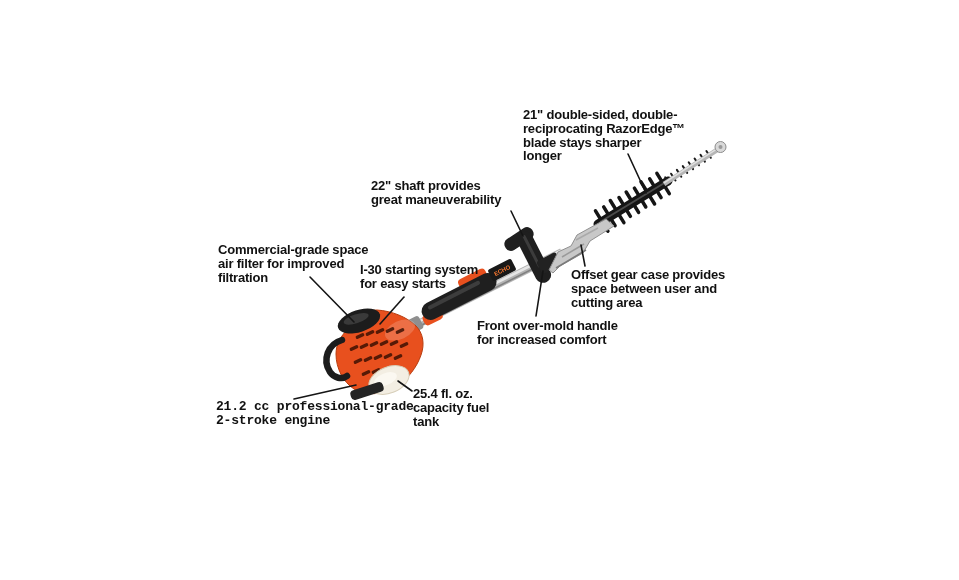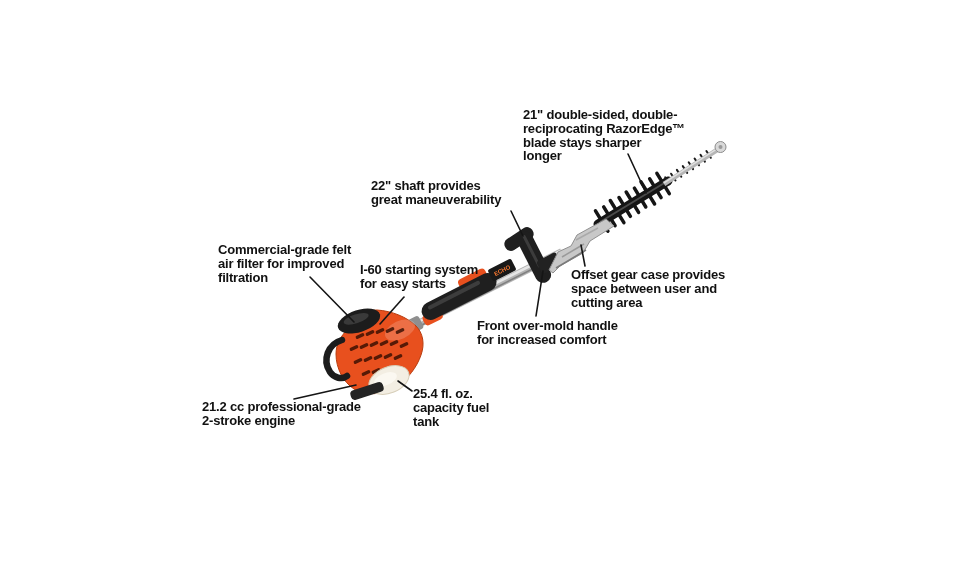--- a/index.html
+++ b/index.html
@@ -145,29 +145,29 @@
       <line x1="398" y1="381" x2="412" y2="391"></line>
     </g>
   </svg>
 
   <div class="callout" style="left:523px;top:108px;">21" double-sided, double-
 reciprocating RazorEdge™
 blade stays sharper
 longer</div>
   <div class="callout" style="left:371px;top:179px;">22" shaft provides
 great maneuverability</div>
-  <div class="callout" style="left:218px;top:243px;">Commercial-grade felt
+  <div class="callout" style="left:218px;top:243px;">Commercial-grade space
 air filter for improved
 filtration</div>
-  <div class="callout" style="left:360px;top:263px;">I-60 starting system
+  <div class="callout" style="left:360px;top:263px;">I-30 starting system
 for easy starts</div>
   <div class="callout" style="left:477px;top:319px;">Front over-mold handle
 for increased comfort</div>
   <div class="callout" style="left:571px;top:268px;">Offset gear case provides
 space between user and
 cutting area</div>
-  <div class="callout" style="left:202px;top:400px;">21.2 cc professional-grade
+  <div class="callout" style="left:216px;top:400px;font-family:Liberation Mono, monospace;">21.2 cc professional-grade
 2-stroke engine</div>
   <div class="callout" style="left:413px;top:387px;">25.4 fl. oz.
 capacity fuel
 tank</div>
 
 </div>
 
 </body></html>

